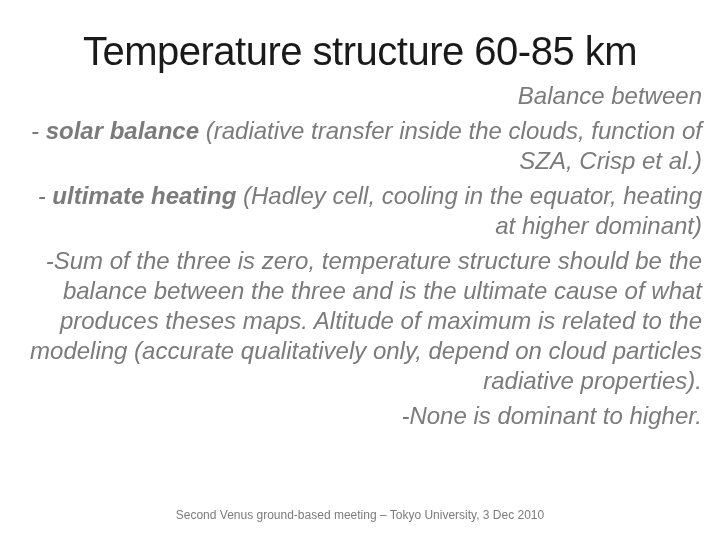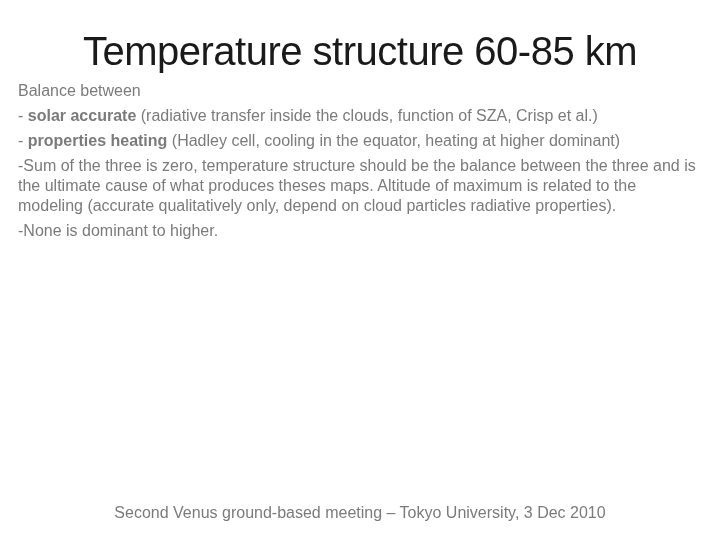--- a/index.html
+++ b/index.html
@@ -22,55 +22,56 @@
     font-size: 40px;
     line-height: 1.15;
     font-weight: 400;
     text-align: center;
     color: var(--color-title, #1a1a1a);
     letter-spacing: -0.5px;
   }
   .slide-body {
     width: 684px;
     margin: 7px auto 0 auto;
-    text-align: left;
+    text-align: right;
     color: var(--color-body, #7b7b7b);
-    font-size: 16px;
+    font-size: 24px;
     line-height: 1.25;
+    font-style: italic;
   }
   .slide-body p {
     margin: 5px 0;
   }
   .slide-body b {
     font-weight: 700;
   }
   .slide-footer {
     position: absolute;
     left: 0;
     bottom: 18px;
     width: 100%;
     text-align: center;
-    font-size: 16px;
+    font-size: 12px;
     color: var(--color-body, #7b7b7b);
   }
 </style>
 </head>
 <body>
 
 <div class="slide">
 
   <h1 class="slide-title">Temperature structure 60-85 km</h1>
 
   <div class="slide-body">
 
     <p>Balance between</p>
 
-    <p><span>- </span><b>solar accurate</b><span> (radiative transfer inside the clouds, function of SZA, Crisp et al.)</span></p>
+    <p><span>- </span><b>solar balance</b><span> (radiative transfer inside the clouds, function of SZA, Crisp et al.)</span></p>
 
-    <p><span>- </span><b>properties heating</b><span> (Hadley cell, cooling in the equator, heating at higher dominant)</span></p>
+    <p><span>- </span><b>ultimate heating</b><span> (Hadley cell, cooling in the equator, heating at higher dominant)</span></p>
 
 
     <p>-Sum of the three is zero, temperature structure should be the balance between the three and is the ultimate cause of what produces theses maps. Altitude of maximum is related to the modeling (accurate qualitatively only, depend on cloud particles radiative properties).</p>
 
 
     <p>-None is dominant to higher.</p>
 
   </div>
 
   <div class="slide-footer">Second Venus ground-based meeting – Tokyo University, 3 Dec 2010</div>

